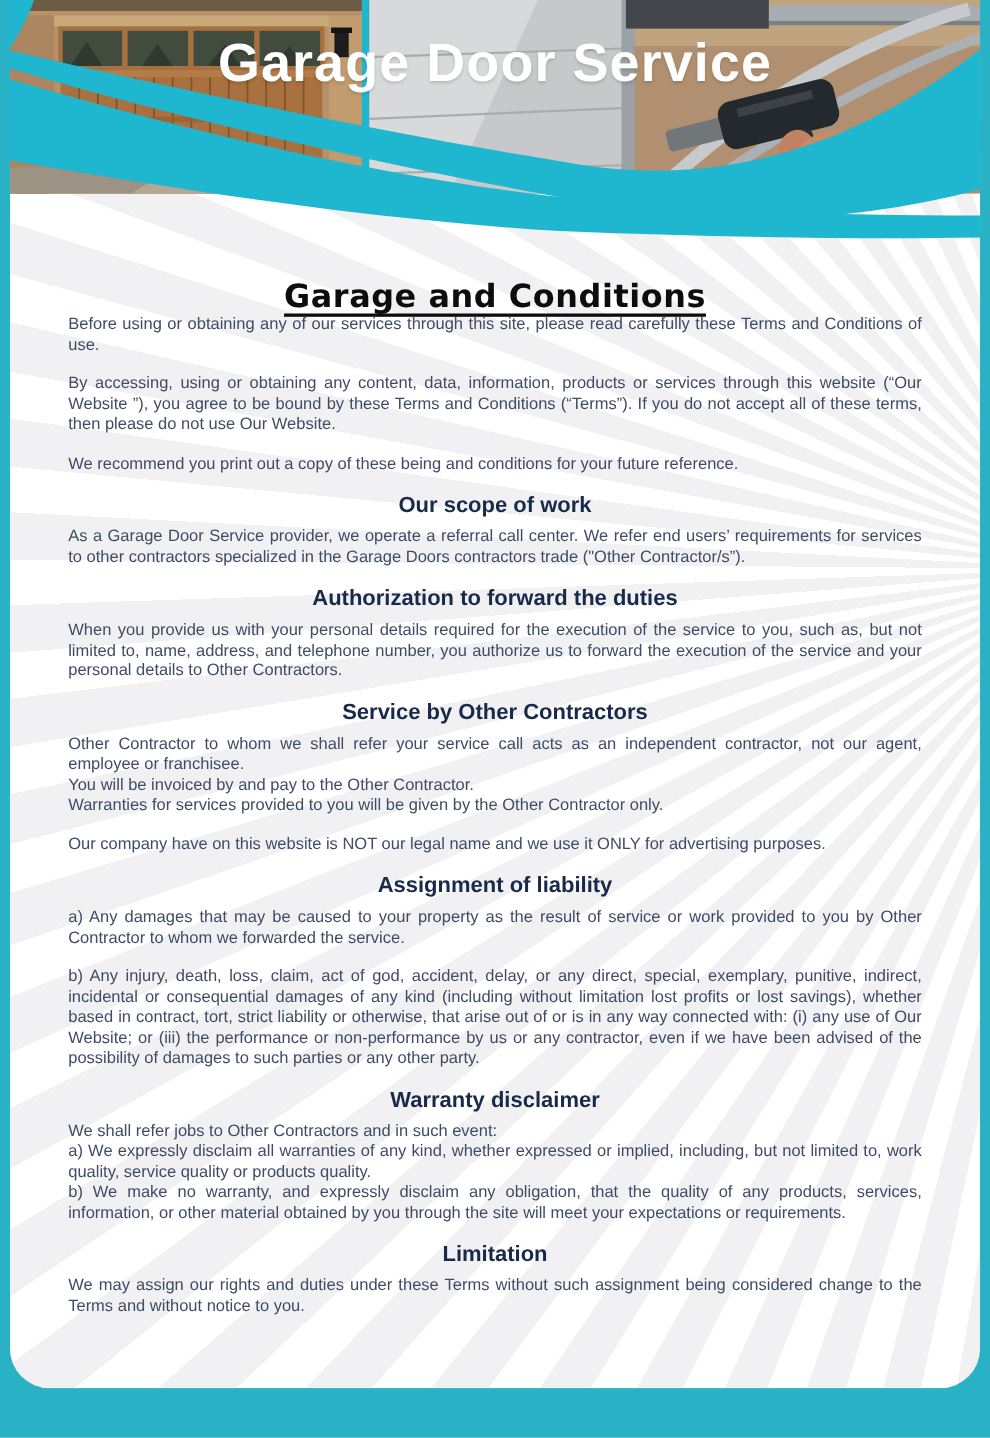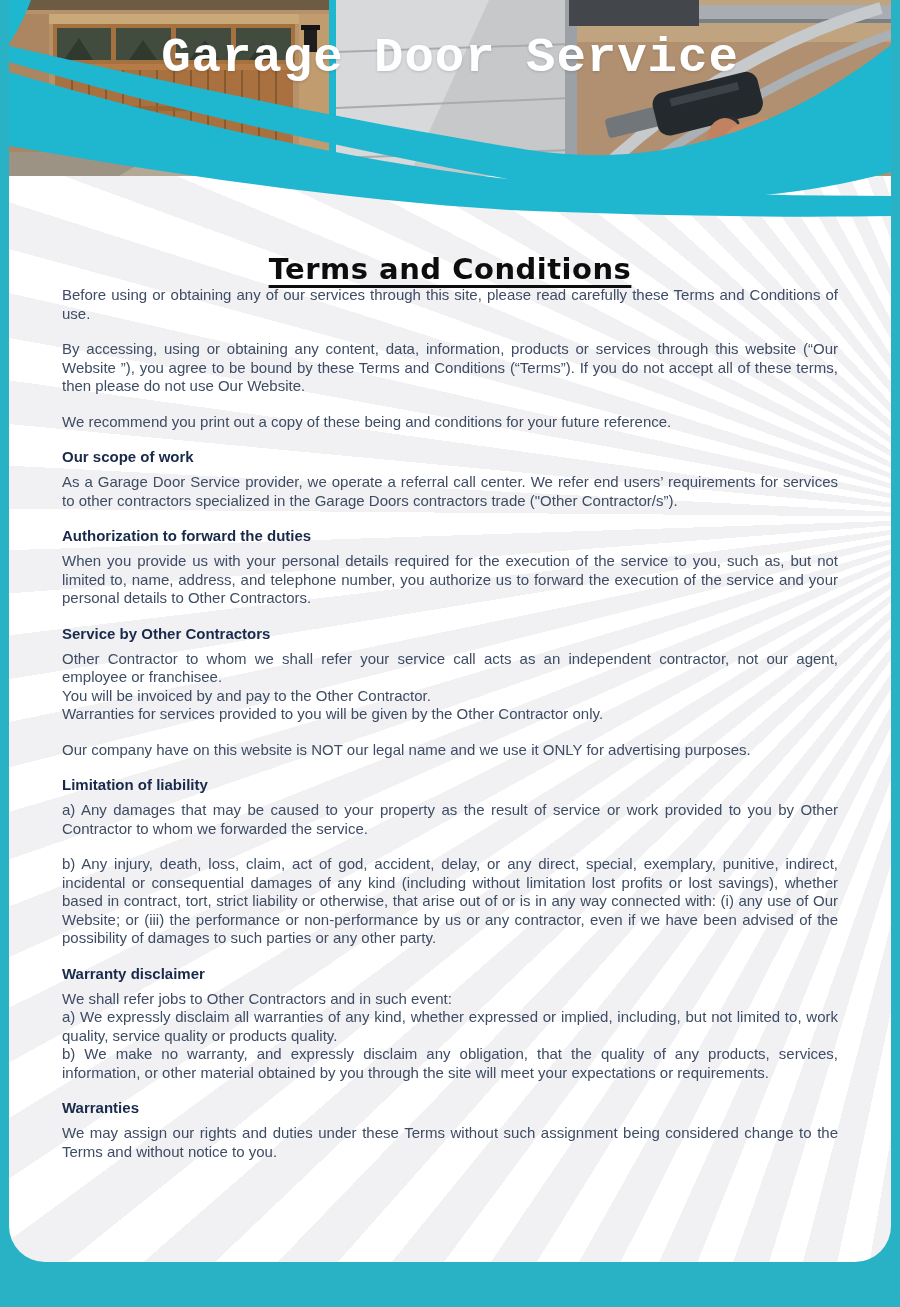--- a/index.html
+++ b/index.html
@@ -20,21 +20,21 @@
     border-radius:0 0 36px 36px;
     overflow:hidden;
     box-sizing:border-box;
     padding-bottom:18px;
   }
   .hero{position:relative;width:882px;height:232px;}
   .hero svg{display:block;width:882px;height:232px;}
   .hero-title{
     position:absolute;top:30px;left:0;width:100%;
     text-align:center;
-    font-family:Liberation Mono, monospace;
+    font-family:Liberation Sans, sans-serif;
     font-size:49px;font-weight:600;letter-spacing:1px;
     color:#ffffff;white-space:nowrap;
     text-shadow:0 1px 3px rgba(0,0,0,.15);
   }
   .content{padding:0 53px;}
   h1.page-heading{
     margin:20px 0 0;
     text-align:center;
     font-family:"DejaVu Sans", sans-serif;
     font-size:29px;font-weight:700;color:#0d0d0d;
@@ -45,21 +45,21 @@
   }
   .content p{
     margin:0 0 17px;
     font-size:15px;line-height:18.5px;
     color:#3e4c64;
     text-align:justify;
   }
   .content p.first{}
   .content h2{
     margin:16px 0 8px;
-    font-size:15px;font-weight:700;color:#18294a;
+    font-size:20px;font-weight:700;color:#18294a;text-align:center;
   }
 </style>
 </head>
 <body>
 
 <div class="page">
   <div class="card">
 
     <div class="hero">
       <svg viewBox="0 0 882 232" preserveAspectRatio="none">
@@ -142,21 +142,21 @@
         <path d="M0,0 L22,0 C16,16 10,28 0,44 Z" fill="#1fb6cf"></path>
         <path d="M0,46 C180,88 360,124 520,150 C640,168 760,140 882,45
                  L882,172 C760,205 640,205 520,183 C350,152 160,110 0,62 Z" fill="#1fb6cf"></path>
         <path d="M0,72 C170,122 340,160 490,178 C620,192 740,196 882,196
                  L882,216 C760,218 620,215 500,210 C330,200 150,172 0,146 Z" fill="#1fb6cf"></path>
       </svg>
       <div class="hero-title">Garage Door Service</div>
     </div>
 
     <div class="content">
-      <h1 class="page-heading">Terms and Conditions</h1>
+      <h1 class="page-heading">Garage and Conditions</h1>
       <p class="first">Before using or obtaining any of our services through this site, please read carefully these Terms and Conditions of use.</p>
       <p>By accessing, using or obtaining any content, data, information, products or services through this website (“Our Website ”), you agree to be bound by these Terms and Conditions (“Terms”). If you do not accept all of these terms, then please do not use Our Website.</p>
       <p>We recommend you print out a copy of these being and conditions for your future reference.</p>
       <div id="sections">
   <section>
     <h2>Our scope of work</h2>
   <p>As a Garage Door Service provider, we operate a referral call center. We refer end users’ requirements for services to other contractors specialized in the Garage Doors contractors trade ("Other Contractor/s”).</p>
           </section>
 
   <section>
@@ -164,31 +164,31 @@
   <p>When you provide us with your personal details required for the execution of the service to you, such as, but not limited to, name, address, and telephone number, you authorize us to forward the execution of the service and your personal details to Other Contractors.</p>
           </section>
 
   <section>
     <h2>Service by Other Contractors</h2>
   <p>Other Contractor to whom we shall refer your service call acts as an independent contractor, not our agent, employee or franchisee.<br>You will be invoiced by and pay to the Other Contractor.<br>Warranties for services provided to you will be given by the Other Contractor only.</p>
             <p>Our company have on this website is NOT our legal name and we use it ONLY for advertising purposes.</p>
           </section>
 
   <section>
-    <h2>Limitation of liability</h2>
+    <h2>Assignment of liability</h2>
             <p>a) Any damages that may be caused to your property as the result of service or work provided to you by Other Contractor to whom we forwarded the service.</p>
             <p>b) Any injury, death, loss, claim, act of god, accident, delay, or any direct, special, exemplary, punitive, indirect, incidental or consequential damages of any kind (including without limitation lost profits or lost savings), whether based in contract, tort, strict liability or otherwise, that arise out of or is in any way connected with: (i) any use of Our Website; or (iii) the performance or non-performance by us or any contractor, even if we have been advised of the possibility of damages to such parties or any other party.</p>
           </section>
 
   <section>
     <h2>Warranty disclaimer</h2>
   <p>We shall refer jobs to Other Contractors and in such event:<br>a) We expressly disclaim all warranties of any kind, whether expressed or implied, including, but not limited to, work quality, service quality or products quality.<br>b) We make no warranty, and expressly disclaim any obligation, that the quality of any products, services, information, or other material obtained by you through the site will meet your expectations or requirements.</p>
           </section>
 
   <section>
-    <h2>Warranties</h2>
+    <h2>Limitation</h2>
   <p>We may assign our rights and duties under these Terms without such assignment being considered change to the Terms and without notice to you.</p>
           </section>
 </div>
     </div>
 
   </div>
 </div>
 
 </body></html>

